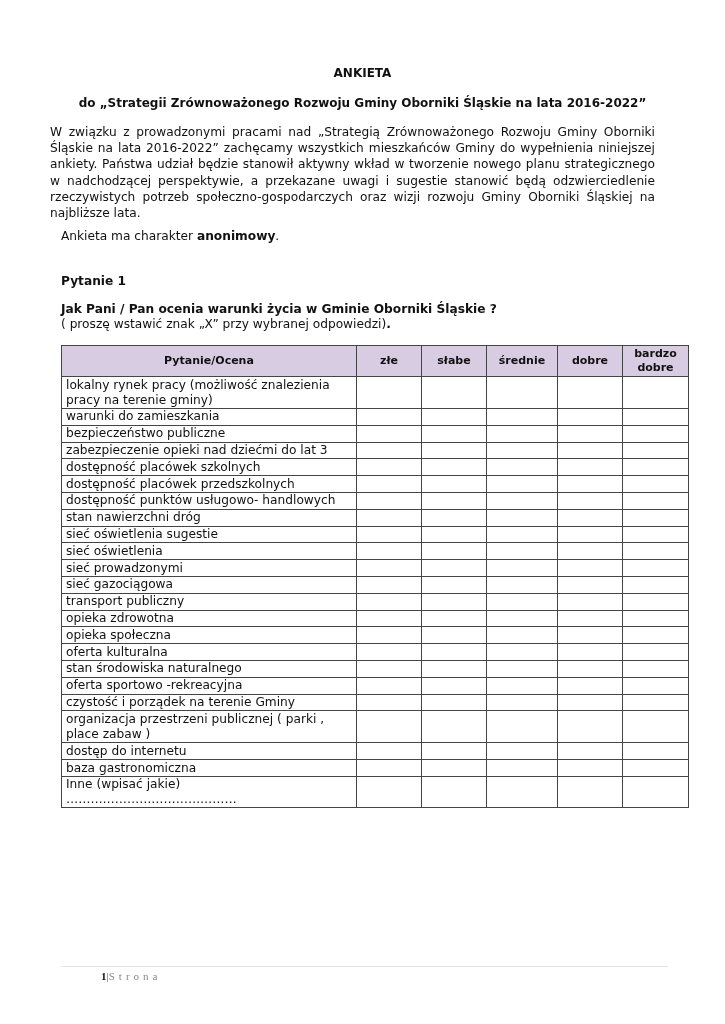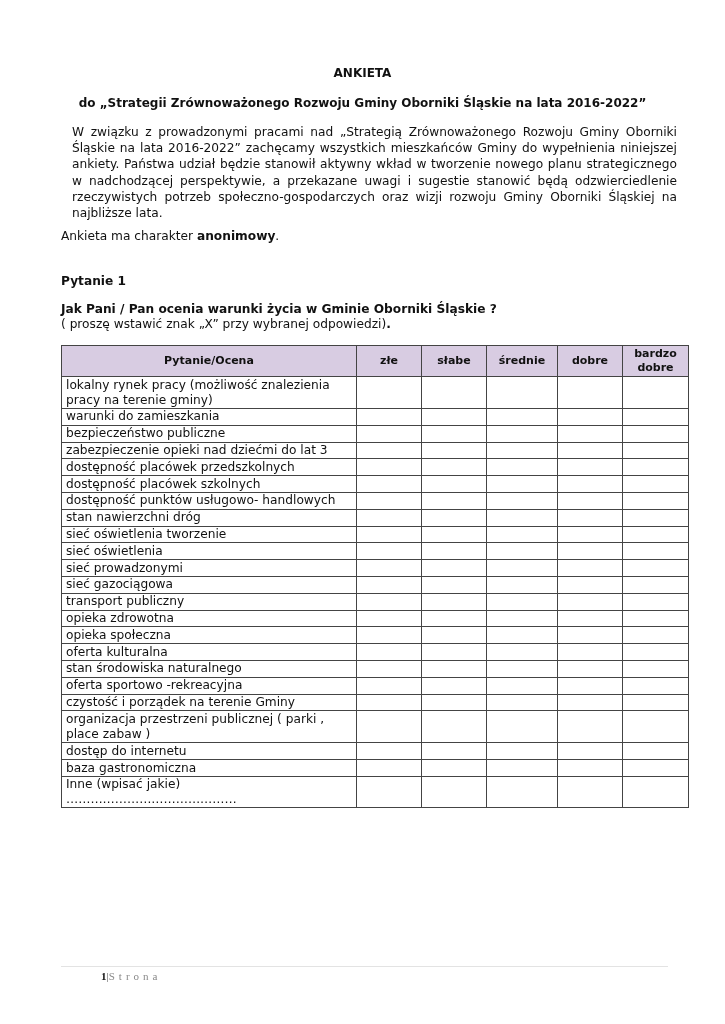--- a/index.html
+++ b/index.html
@@ -3,21 +3,21 @@
 <meta charset="utf-8">
 <style>
   html, body { margin: 0; padding: 0; background: #ffffff; }
   body { width: 725px; height: 1024px; position: relative; overflow: hidden;
          font-family: "DejaVu Sans", sans-serif; color: #111; }
   .page { position: absolute; left: 0; top: 0; width: 702px; height: 1024px; }
   .title { position: absolute; top: 66px; left: 0; width: 725px; text-align: center;
            font-weight: bold; font-size: 12px; }
   .subtitle { position: absolute; top: 96px; left: 0; width: 725px; text-align: center;
               font-weight: bold; font-size: 12px; }
-  .intro { position: absolute; top: 124px; left: 72px; width: 605px; font-size: 12.2px;
+  .intro { position: absolute; top: 124px; left: 50px; width: 605px; font-size: 12.2px;
            line-height: 16.2px; text-align: justify; margin: 0; }
   .anon { position: absolute; top: 229px; left: 61px; font-size: 12.2px; margin: 0; }
   .q-label { position: absolute; top: 274px; left: 61px; font-weight: bold; font-size: 12.2px; }
   .q-text { position: absolute; top: 302px; left: 61px; font-weight: bold; font-size: 12.2px; }
   .q-hint { position: absolute; top: 317px; left: 61px; font-size: 12.2px; }
   table.survey { position: absolute; top: 345px; left: 61px; border-collapse: collapse;
                  font-size: 12.2px; table-layout: fixed; width: 627px; }
   table.survey th, table.survey td { border: 1px solid #444; padding: 0 4px; }
   table.survey th { background: #d8cce2; font-weight: bold; text-align: center;
                     height: 30px; line-height: 14px; font-size: 11px; }
@@ -92,53 +92,53 @@
         </tr>
         <tr>
           <td>zabezpieczenie opieki nad dziećmi do lat 3</td>
           <td class="opt"></td>
           <td class="opt"></td>
           <td class="opt"></td>
           <td class="opt"></td>
           <td class="opt"></td>
         </tr>
         <tr>
+          <td>dostępność placówek szkolnych</td>
+          <td class="opt"></td>
+          <td class="opt"></td>
+          <td class="opt"></td>
+          <td class="opt"></td>
+          <td class="opt"></td>
+        </tr>
+        <tr>
           <td>dostępność placówek przedszkolnych</td>
           <td class="opt"></td>
           <td class="opt"></td>
           <td class="opt"></td>
           <td class="opt"></td>
           <td class="opt"></td>
         </tr>
         <tr>
-          <td>dostępność placówek szkolnych</td>
-          <td class="opt"></td>
-          <td class="opt"></td>
-          <td class="opt"></td>
-          <td class="opt"></td>
-          <td class="opt"></td>
-        </tr>
-        <tr>
           <td>dostępność punktów usługowo- handlowych</td>
           <td class="opt"></td>
           <td class="opt"></td>
           <td class="opt"></td>
           <td class="opt"></td>
           <td class="opt"></td>
         </tr>
         <tr>
           <td>stan nawierzchni dróg</td>
           <td class="opt"></td>
           <td class="opt"></td>
           <td class="opt"></td>
           <td class="opt"></td>
           <td class="opt"></td>
         </tr>
         <tr>
-          <td>sieć oświetlenia tworzenie</td>
+          <td>sieć oświetlenia sugestie</td>
           <td class="opt"></td>
           <td class="opt"></td>
           <td class="opt"></td>
           <td class="opt"></td>
           <td class="opt"></td>
         </tr>
         <tr>
           <td>sieć oświetlenia</td>
           <td class="opt"></td>
           <td class="opt"></td>

